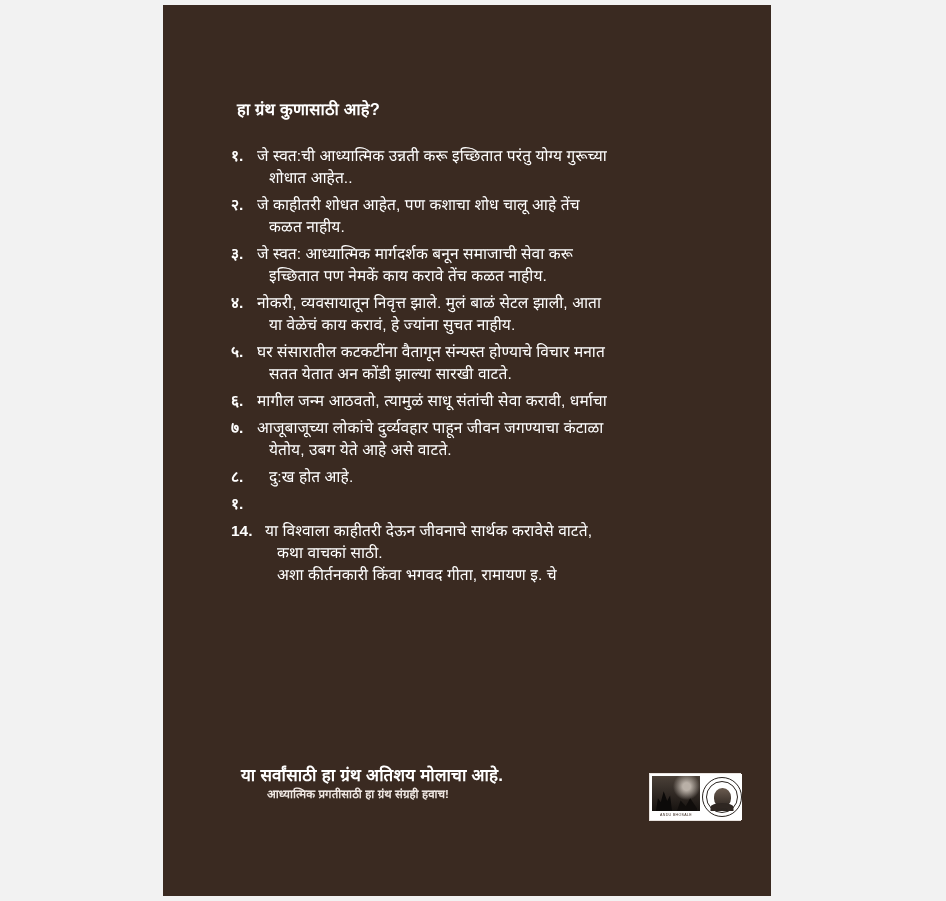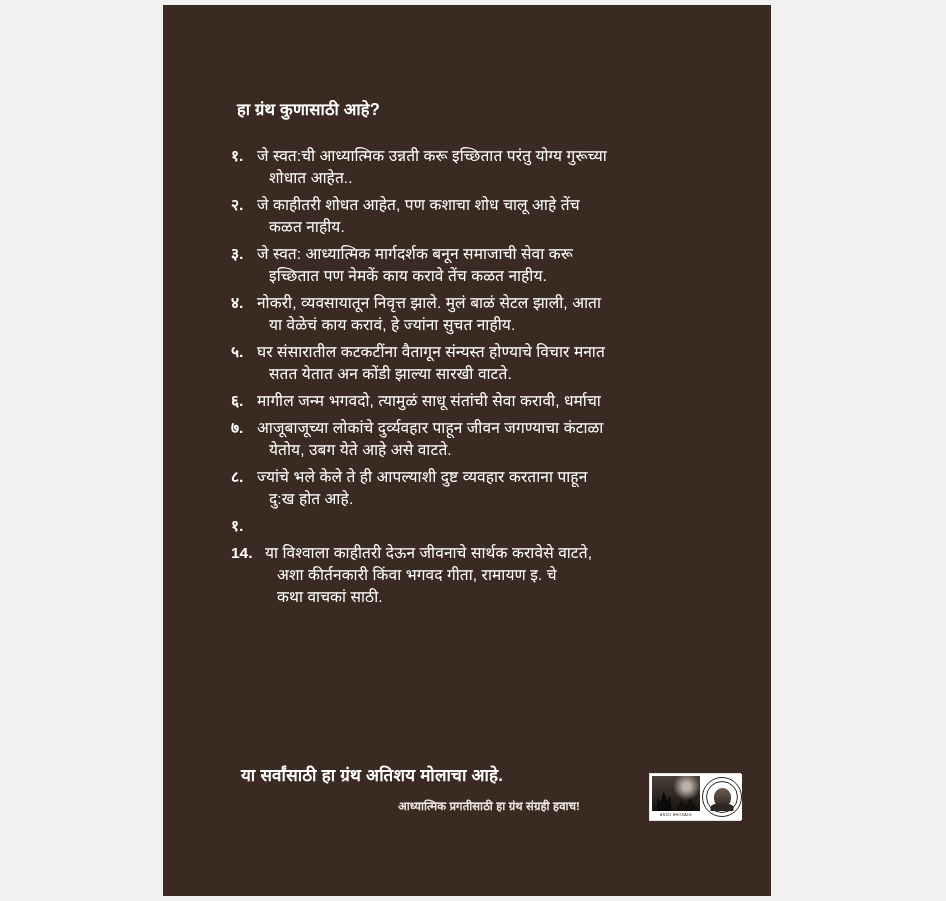--- a/index.html
+++ b/index.html
@@ -85,27 +85,25 @@
     top: 758px;
     width: 470px;
   }
   .footer-main {
     color: #ffffff;
     font-size: 17px;
     font-weight: bold;
     letter-spacing: 0.2px;
   }
   .footer-sub {
-    margin-top: 12px;
     margin-left: 26px;
     color: #efe7e2;
     font-size: 11.5px;
     font-weight: bold;
     letter-spacing: 0.1px;
-    text-align: center;
   }
   
   .logo-block {
     position: absolute;
     left: 486px;
     top: 768px;
     width: 92px;
     height: 48px;
     background: #ffffff;
     display: flex;
@@ -268,52 +266,51 @@
           <span class="num">५.</span>
           <span class="txt">
             <span>घर संसारातील कटकटींना वैतागून संन्यस्त होण्याचे विचार मनात</span>
             <span class="l2">सतत येतात अन कोंडी झाल्या सारखी वाटते.</span>
           </span>
         </div>
 
         <div class="item">
           <span class="num">६.</span>
           <span class="txt">
-            <span>मागील जन्म भगवदो, त्यामुळं साधू संतांची सेवा करावी, धर्माचा</span>
+            <span>मागील जन्म आठवतो, त्यामुळं साधू संतांची सेवा करावी, धर्माचा</span>
           </span>
         </div>
 
         <div class="item">
           <span class="num">७.</span>
           <span class="txt">
             <span>आजूबाजूच्या लोकांचे दुर्व्यवहार पाहून जीवन जगण्याचा कंटाळा</span>
             <span class="l2">येतोय, उबग येते आहे असे वाटते.</span>
           </span>
         </div>
 
         <div class="item">
           <span class="num">८.</span>
           <span class="txt">
-            <span>ज्यांचे भले केले ते ही आपल्याशी दुष्ट व्यवहार करताना पाहून</span>
             <span class="l2">दु:ख होत आहे.</span>
           </span>
         </div>
 
         <div class="item">
           <span class="num">१.</span>
           <span class="txt">
           </span>
         </div>
 
         <div class="item">
           <span class="num wide">14.</span>
           <span class="txt">
             <span>या विश्वाला काहीतरी देऊन जीवनाचे सार्थक करावेसे वाटते,</span>
+            <span class="l2">कथा वाचकां साठी.</span>
             <span class="l2">अशा कीर्तनकारी किंवा भगवद गीता, रामायण इ. चे</span>
-            <span class="l2">कथा वाचकां साठी.</span>
           </span>
         </div>
 
       </div>
 
       <div class="footer">
         <div class="footer-main">या सर्वांसाठी हा ग्रंथ अतिशय मोलाचा आहे.</div>
         <div class="footer-sub">आध्यात्मिक प्रगतीसाठी हा ग्रंथ संग्रही हवाच!</div>
       </div>
 

